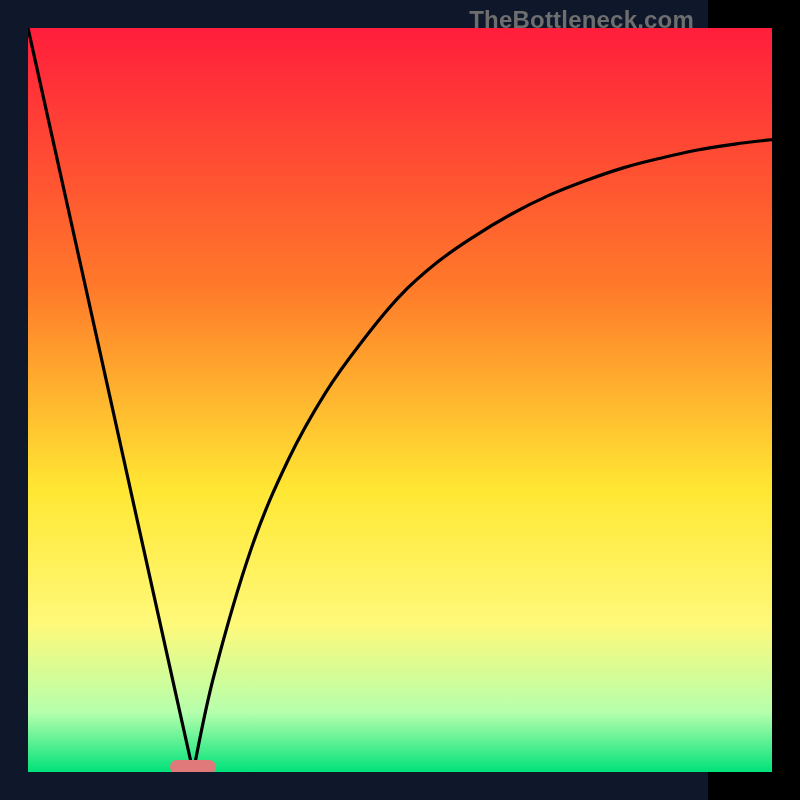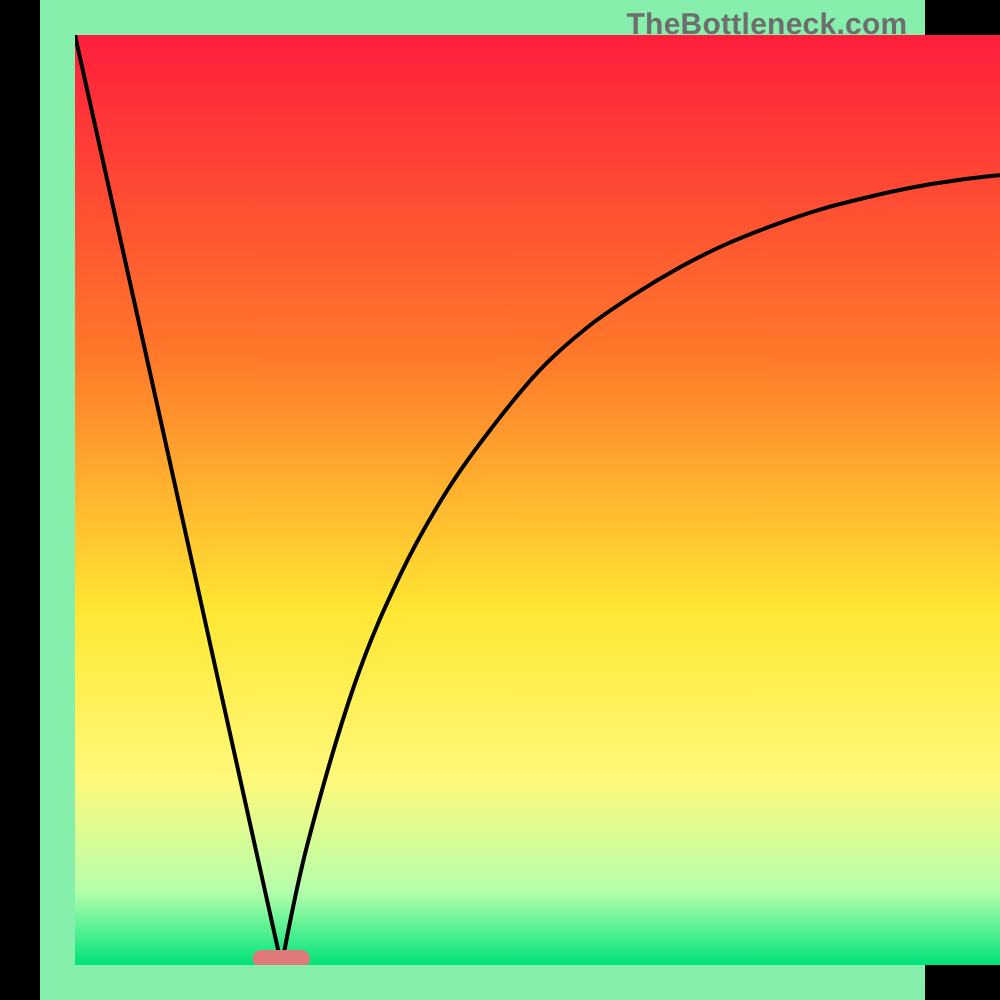--- a/index.html
+++ b/index.html
@@ -9,22 +9,21 @@
     height: 800px;
     background: #000;
     overflow: hidden;
   }
   .frame {
     position: absolute;
     left: 0;
     top: 0;
     width: 708px;
     height: 800px;
-    background: #86efac;
-    margin-left: 32px;
+    background: #0f172a;
   }
   .plot {
     position: absolute;
     left: 28px;
     top: 28px;
     width: 744px;
     height: 744px;
     overflow: hidden;
   }
   .gradient {

